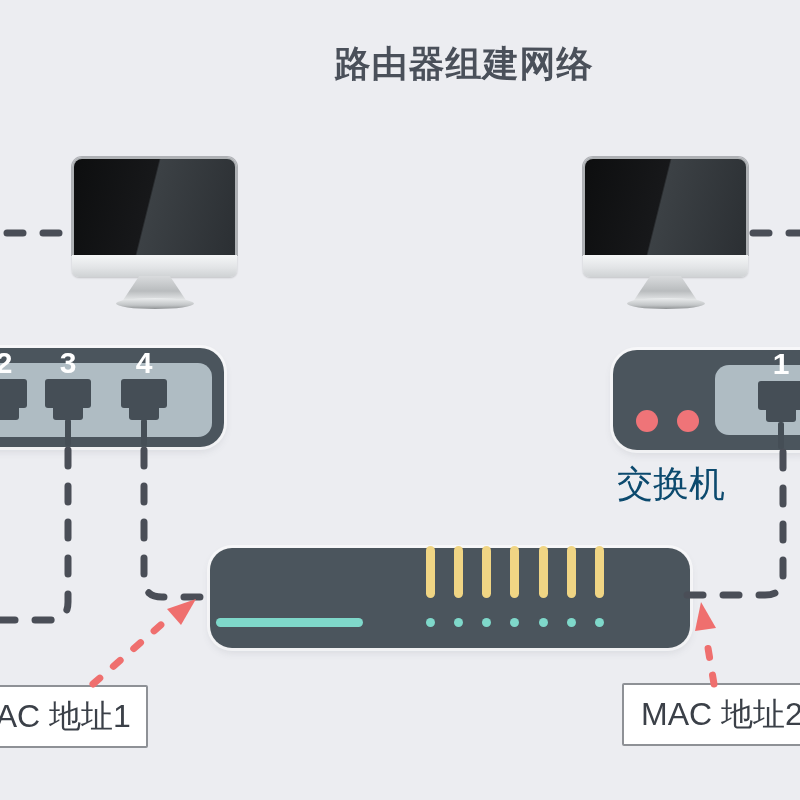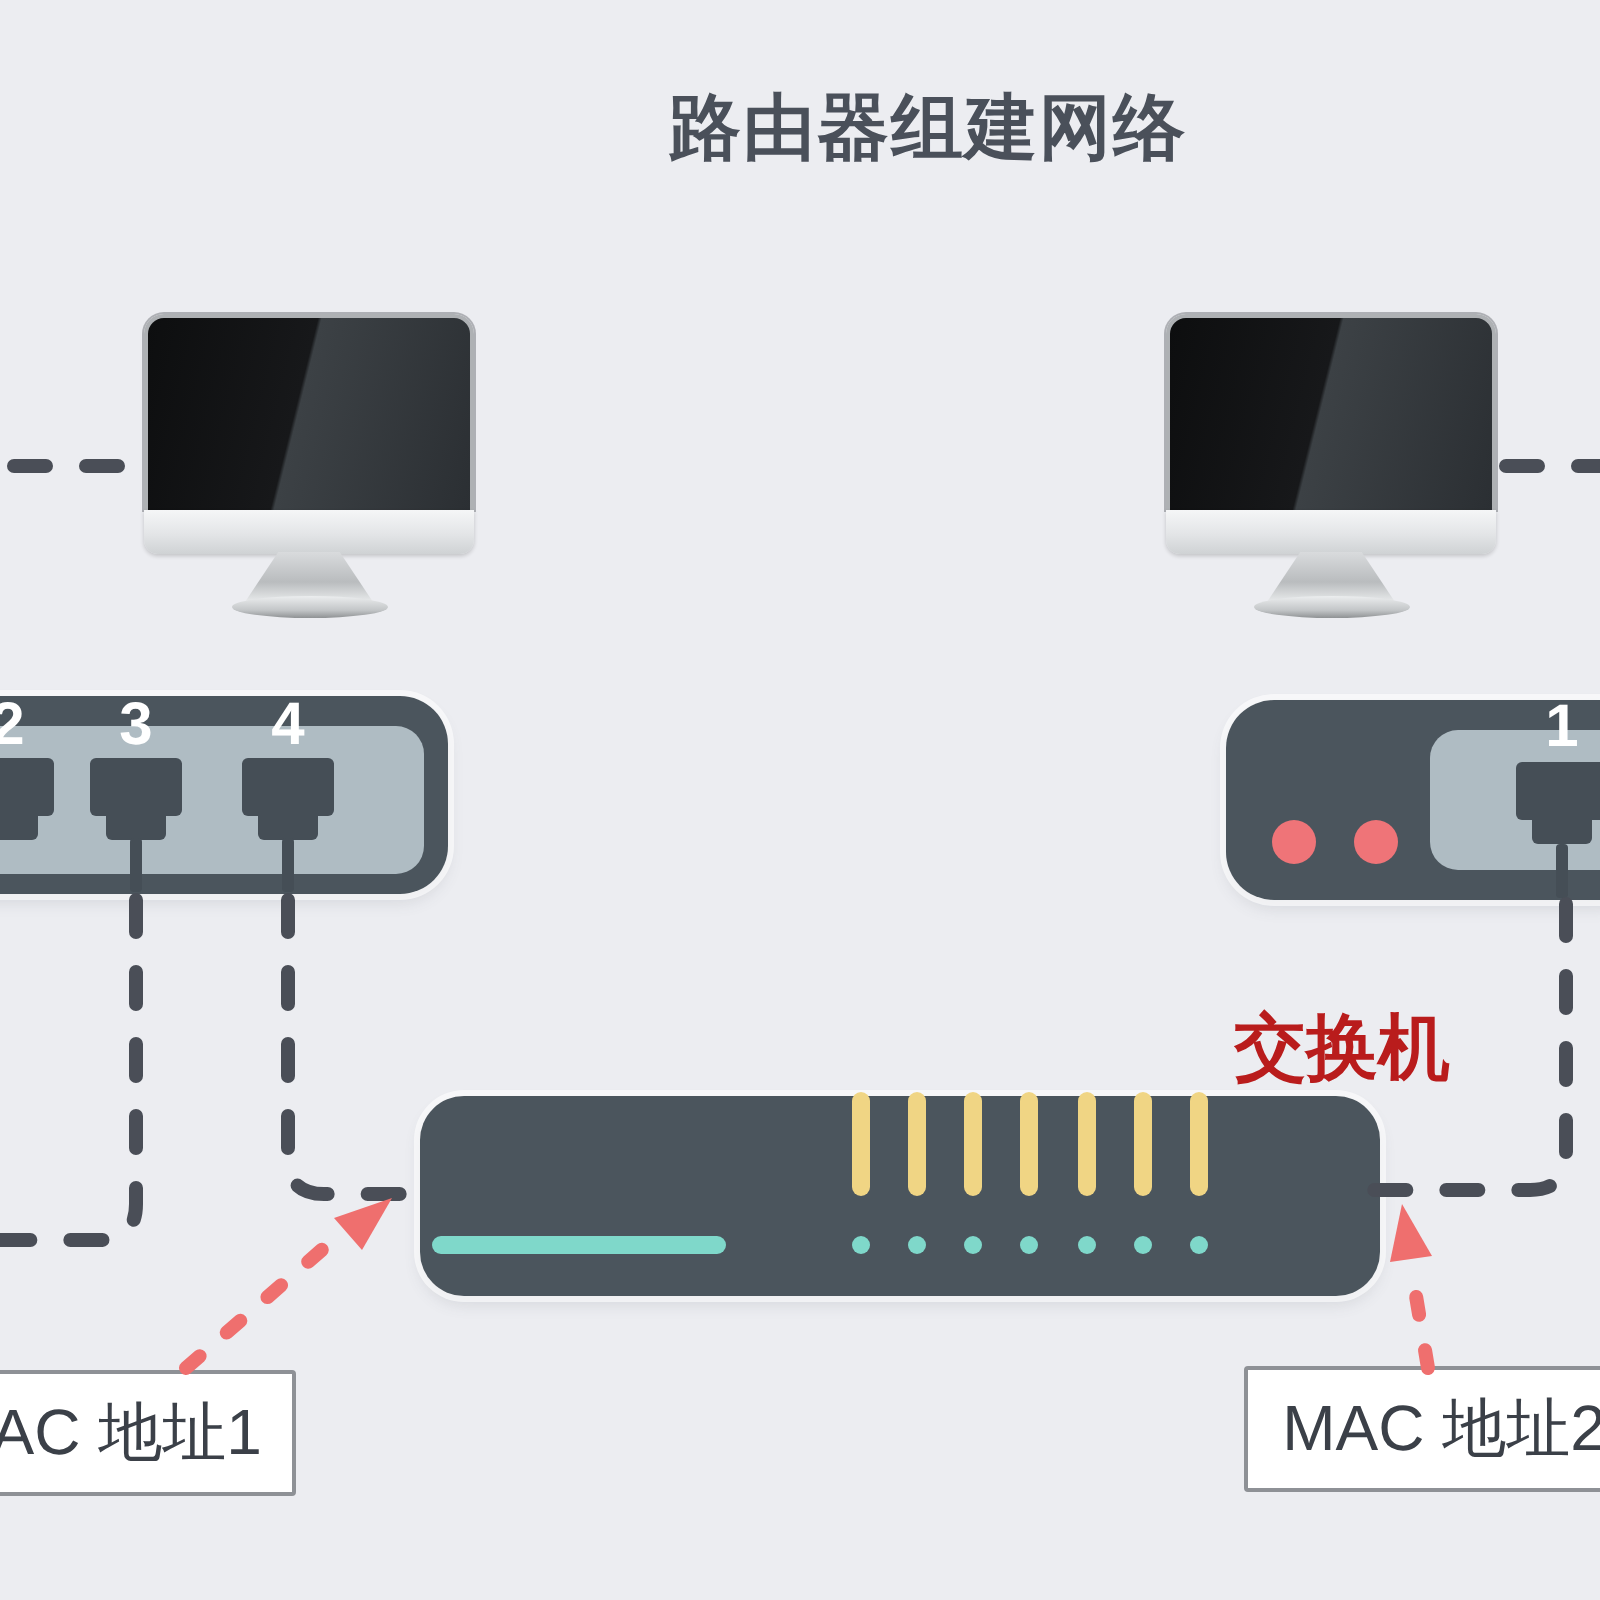--- a/index.html
+++ b/index.html
@@ -61,21 +61,21 @@
   .port-4{left:121px; top:348px;}
   .port-1{left:758px; top:349px;}
   .port-1 .port-jack{top:32px;}
   .port-1 .port-stub{top:73px;}
   
   .router-body{left:210px; top:548px; width:480px; height:100px; border-radius:22px;}
   .router-bar{position:absolute; left:6px; top:70px; width:147px; height:9px; background:#7FD8CA; border-radius:4.5px;}
   .ant-bar{position:absolute; top:-2px; width:9px; height:52px; background:#F0D584; border-radius:4.5px;}
   .ind-dot{position:absolute; top:70px; width:9px; height:9px; background:#7FD8CA; border-radius:50%;}
   
-  .dev-label{position:absolute; font-size:36px; font-weight:700; color:#b91c1c; white-space:nowrap;margin-top:40px;}
+  .dev-label{position:absolute; font-size:36px; font-weight:400; color:#0c4a6e; white-space:nowrap;}
   .label-switch{left:617px; top:460px;}
   .label-router{left:215px; top:661px;}
   
   .mac-box{
     position:absolute; height:63px; box-sizing:border-box; background:#FFFFFF;
     border:2px solid #8E9196; border-radius:2px;
     display:flex; align-items:center; justify-content:center;
     font-size:32px; color:#3B4048; white-space:nowrap; z-index:4;
   }
   .mac-box-1{left:-48px; top:685px; width:196px;}

